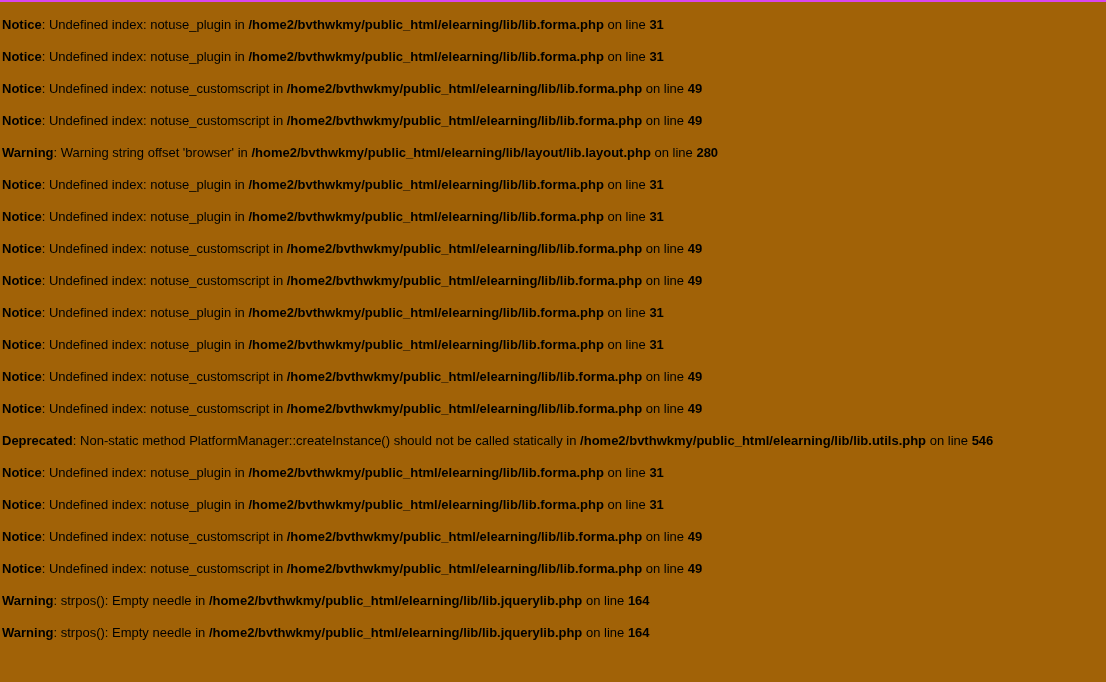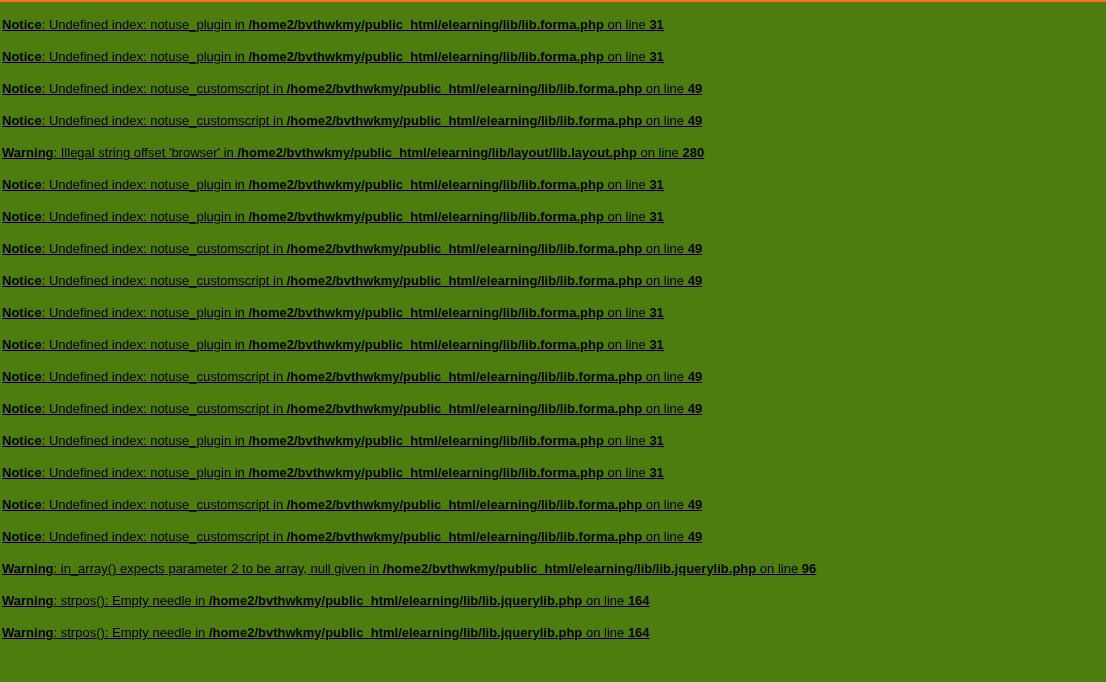--- a/index.html
+++ b/index.html
@@ -4,24 +4,23 @@
 <style>
   html, body {
     margin: 0;
     padding: 0;
     background: #ffffff;
   }
   .page {
     width: 1106px;
     height: 682px;
     box-sizing: border-box;
-    background: #4d7c0f;
-    border-top: 2px solid #f97316;
+    background: #a16207;
+    border-top: 2px solid #d946ef;
     overflow: hidden;
-    text-decoration: underline;
   }
   .error-list {
     padding: 7px 0 0 2px;
     font-family: "Liberation Sans", sans-serif;
     font-size: 13px;
     color: #000000;
   }
   .msg {
     height: 32px;
     line-height: 32px;
@@ -33,30 +32,30 @@
 </style>
 </head>
 <body>
 
 <div class="page">
   <main class="error-list" id="error-list">
       <div class="msg"><b>Notice</b><span>: </span><span>Undefined index: notuse_plugin</span><span> in </span><b>/home2/bvthwkmy/public_html/elearning/lib/lib.forma.php</b><span> on line </span><b>31</b></div>
       <div class="msg"><b>Notice</b><span>: </span><span>Undefined index: notuse_plugin</span><span> in </span><b>/home2/bvthwkmy/public_html/elearning/lib/lib.forma.php</b><span> on line </span><b>31</b></div>
       <div class="msg"><b>Notice</b><span>: </span><span>Undefined index: notuse_customscript</span><span> in </span><b>/home2/bvthwkmy/public_html/elearning/lib/lib.forma.php</b><span> on line </span><b>49</b></div>
       <div class="msg"><b>Notice</b><span>: </span><span>Undefined index: notuse_customscript</span><span> in </span><b>/home2/bvthwkmy/public_html/elearning/lib/lib.forma.php</b><span> on line </span><b>49</b></div>
-      <div class="msg"><b>Warning</b><span>: </span><span>Illegal string offset 'browser'</span><span> in </span><b>/home2/bvthwkmy/public_html/elearning/lib/layout/lib.layout.php</b><span> on line </span><b>280</b></div>
+      <div class="msg"><b>Warning</b><span>: </span><span>Warning string offset 'browser'</span><span> in </span><b>/home2/bvthwkmy/public_html/elearning/lib/layout/lib.layout.php</b><span> on line </span><b>280</b></div>
       <div class="msg"><b>Notice</b><span>: </span><span>Undefined index: notuse_plugin</span><span> in </span><b>/home2/bvthwkmy/public_html/elearning/lib/lib.forma.php</b><span> on line </span><b>31</b></div>
       <div class="msg"><b>Notice</b><span>: </span><span>Undefined index: notuse_plugin</span><span> in </span><b>/home2/bvthwkmy/public_html/elearning/lib/lib.forma.php</b><span> on line </span><b>31</b></div>
       <div class="msg"><b>Notice</b><span>: </span><span>Undefined index: notuse_customscript</span><span> in </span><b>/home2/bvthwkmy/public_html/elearning/lib/lib.forma.php</b><span> on line </span><b>49</b></div>
       <div class="msg"><b>Notice</b><span>: </span><span>Undefined index: notuse_customscript</span><span> in </span><b>/home2/bvthwkmy/public_html/elearning/lib/lib.forma.php</b><span> on line </span><b>49</b></div>
       <div class="msg"><b>Notice</b><span>: </span><span>Undefined index: notuse_plugin</span><span> in </span><b>/home2/bvthwkmy/public_html/elearning/lib/lib.forma.php</b><span> on line </span><b>31</b></div>
       <div class="msg"><b>Notice</b><span>: </span><span>Undefined index: notuse_plugin</span><span> in </span><b>/home2/bvthwkmy/public_html/elearning/lib/lib.forma.php</b><span> on line </span><b>31</b></div>
       <div class="msg"><b>Notice</b><span>: </span><span>Undefined index: notuse_customscript</span><span> in </span><b>/home2/bvthwkmy/public_html/elearning/lib/lib.forma.php</b><span> on line </span><b>49</b></div>
       <div class="msg"><b>Notice</b><span>: </span><span>Undefined index: notuse_customscript</span><span> in </span><b>/home2/bvthwkmy/public_html/elearning/lib/lib.forma.php</b><span> on line </span><b>49</b></div>
+      <div class="msg"><b>Deprecated</b><span>: </span><span>Non-static method PlatformManager::createInstance() should not be called statically</span><span> in </span><b>/home2/bvthwkmy/public_html/elearning/lib/lib.utils.php</b><span> on line </span><b>546</b></div>
       <div class="msg"><b>Notice</b><span>: </span><span>Undefined index: notuse_plugin</span><span> in </span><b>/home2/bvthwkmy/public_html/elearning/lib/lib.forma.php</b><span> on line </span><b>31</b></div>
       <div class="msg"><b>Notice</b><span>: </span><span>Undefined index: notuse_plugin</span><span> in </span><b>/home2/bvthwkmy/public_html/elearning/lib/lib.forma.php</b><span> on line </span><b>31</b></div>
       <div class="msg"><b>Notice</b><span>: </span><span>Undefined index: notuse_customscript</span><span> in </span><b>/home2/bvthwkmy/public_html/elearning/lib/lib.forma.php</b><span> on line </span><b>49</b></div>
       <div class="msg"><b>Notice</b><span>: </span><span>Undefined index: notuse_customscript</span><span> in </span><b>/home2/bvthwkmy/public_html/elearning/lib/lib.forma.php</b><span> on line </span><b>49</b></div>
-      <div class="msg"><b>Warning</b><span>: </span><span>in_array() expects parameter 2 to be array, null given</span><span> in </span><b>/home2/bvthwkmy/public_html/elearning/lib/lib.jquerylib.php</b><span> on line </span><b>96</b></div>
       <div class="msg"><b>Warning</b><span>: </span><span>strpos(): Empty needle</span><span> in </span><b>/home2/bvthwkmy/public_html/elearning/lib/lib.jquerylib.php</b><span> on line </span><b>164</b></div>
       <div class="msg"><b>Warning</b><span>: </span><span>strpos(): Empty needle</span><span> in </span><b>/home2/bvthwkmy/public_html/elearning/lib/lib.jquerylib.php</b><span> on line </span><b>164</b></div>
     </main>
 </div>
 
 </body></html>

